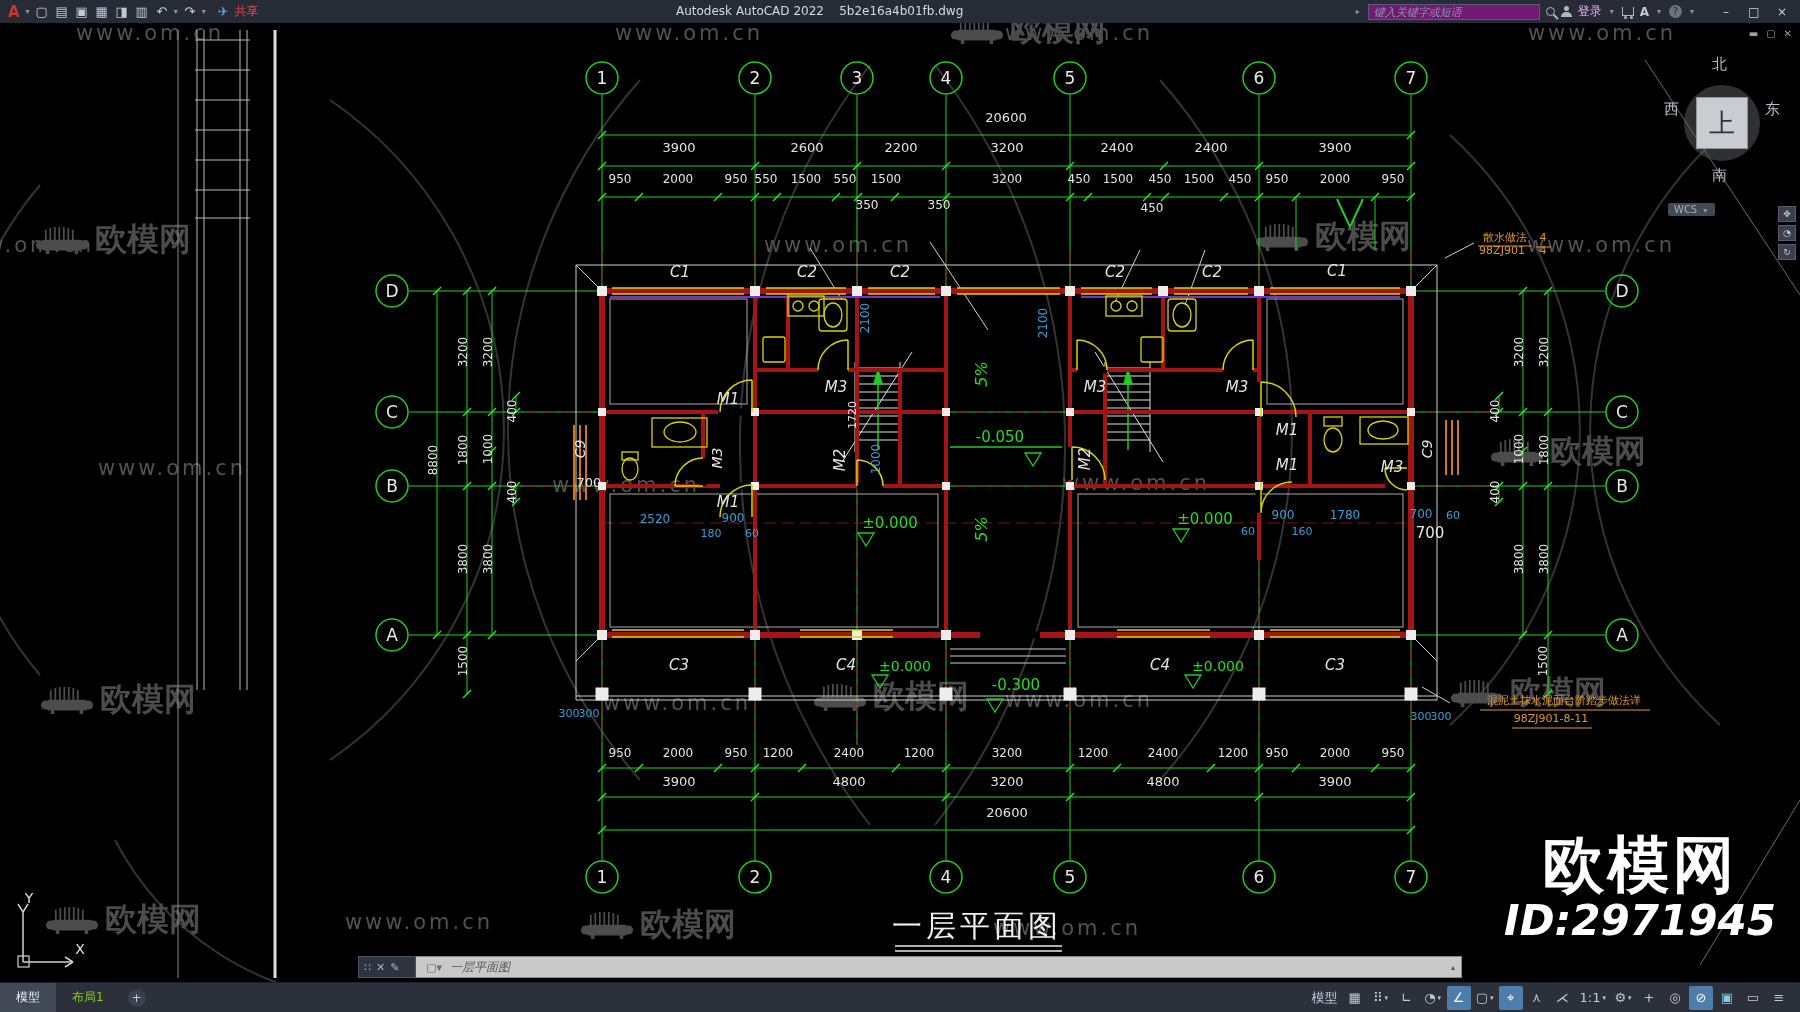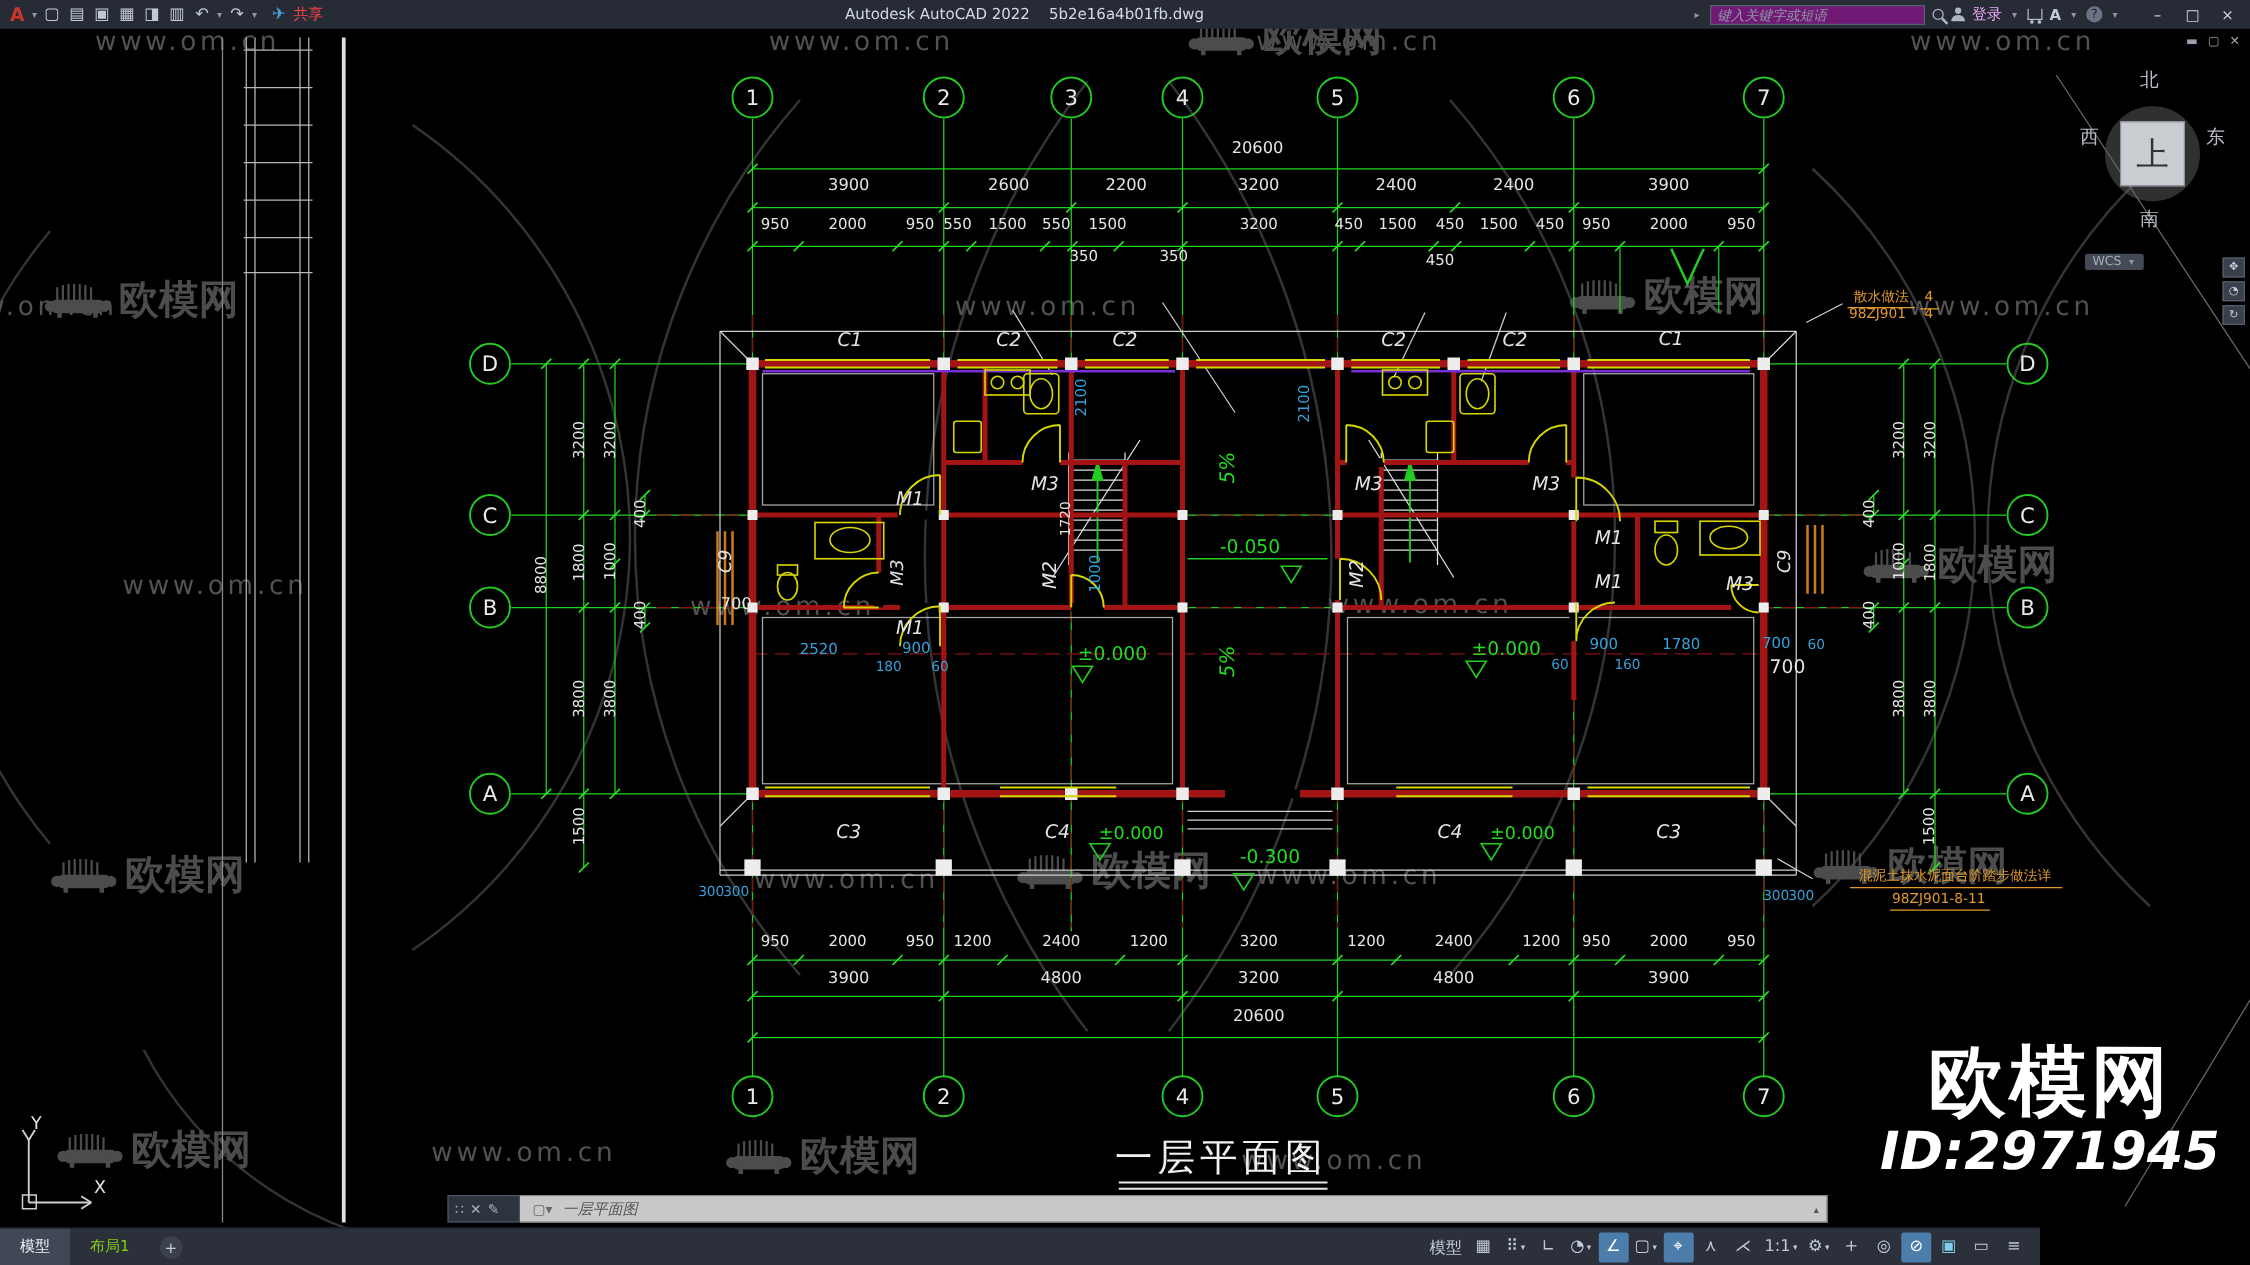--- a/index.html
+++ b/index.html
@@ -54,21 +54,21 @@
   .brandbox .b2 { font-size:42px; font-weight:bold; line-height:46px;font-style:italic; }
   
   .cmdbar { position:absolute; left:358px; top:956px; width:1104px; height:22px; display:flex; z-index:20; }
   .cmdgrip { width:58px; background:#2d333f; border:1px solid #4a5160; color:#aab2bf; display:flex;
     align-items:center; gap:5px; padding:0 5px; font-size:11px; }
   .cmdinput { flex:1; background:#c9c9c9; border:1px solid #8a8a8a; border-left:none; color:#555;
     font-style:italic; font-size:12px; display:flex; align-items:center; padding:0 10px; position:relative; }
   .cmdinput .up { position:absolute; right:6px; font-size:8px; color:#555; font-style:normal; }
   .cmdicon { font-style:normal; color:#666; margin-right:8px; font-size:11px; }
   
-  .statusbar { position:absolute; bottom:0; left:0; width:1632px; height:30px; background:#2b303b;
+  .statusbar { position:absolute; bottom:0; left:0; width:1800px; height:30px; background:#2b303b;
     border-top:1px solid #1d212a; display:flex; align-items:center; z-index:40; }
   .tab { padding:0 16px; height:100%; display:flex; align-items:center; color:#84cc16; font-size:12px; }
   .tab.active { background:#404856; color:#eef1f6; }
   .tabplus { width:18px; height:18px; border-radius:50%; background:#3a414d; color:#c2cad6; font-size:12px;
     display:flex; align-items:center; justify-content:center; margin-left:8px; }
   .sb-right { margin-left:auto; display:flex; align-items:center; padding-right:8px; }
   .sbtn { min-width:24px; height:24px; margin:0 1px; display:flex; align-items:center; justify-content:center;
     color:#c2cad6; font-size:13px; border-radius:2px; padding:0 3px; }
   .sbtn.hl { background:#4d7dab; color:#fff; }
   .sbtn.teal { color:#7fd0e8; }

